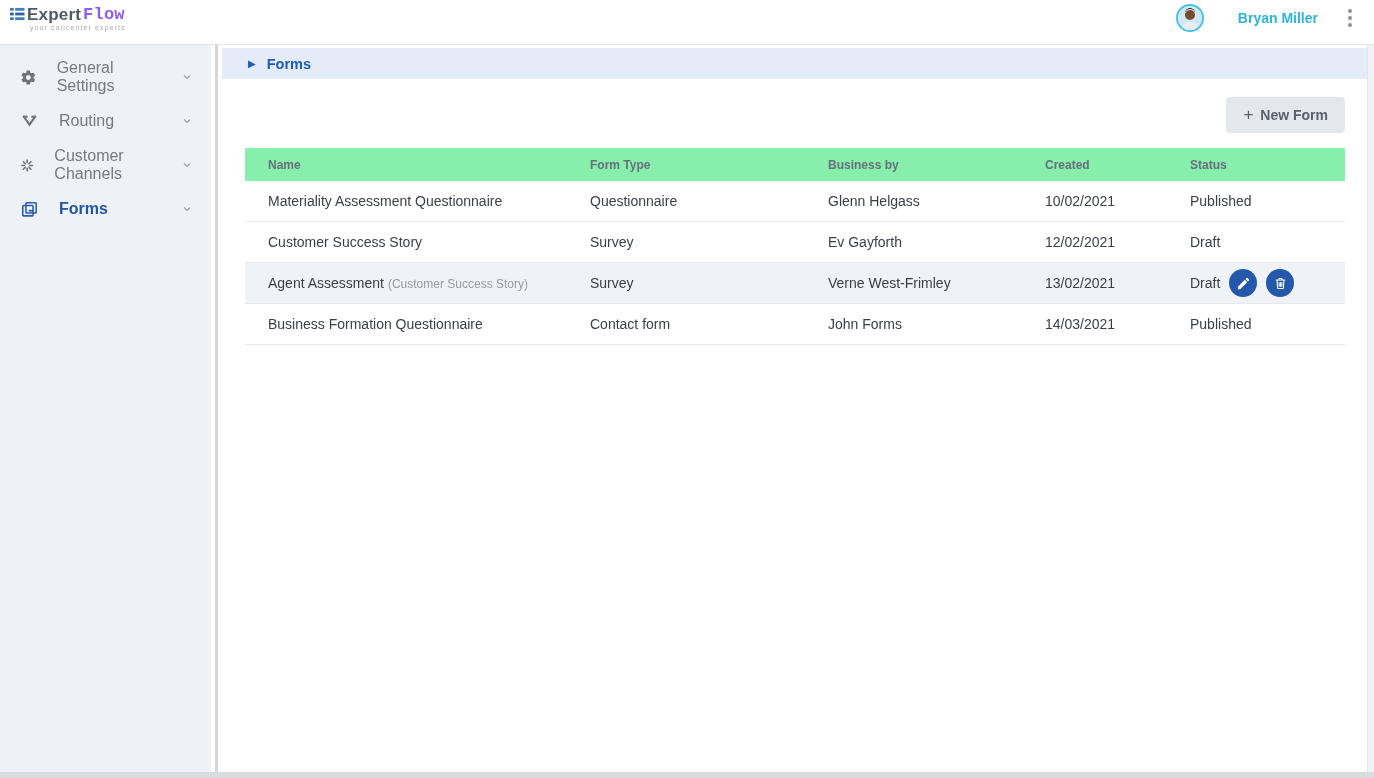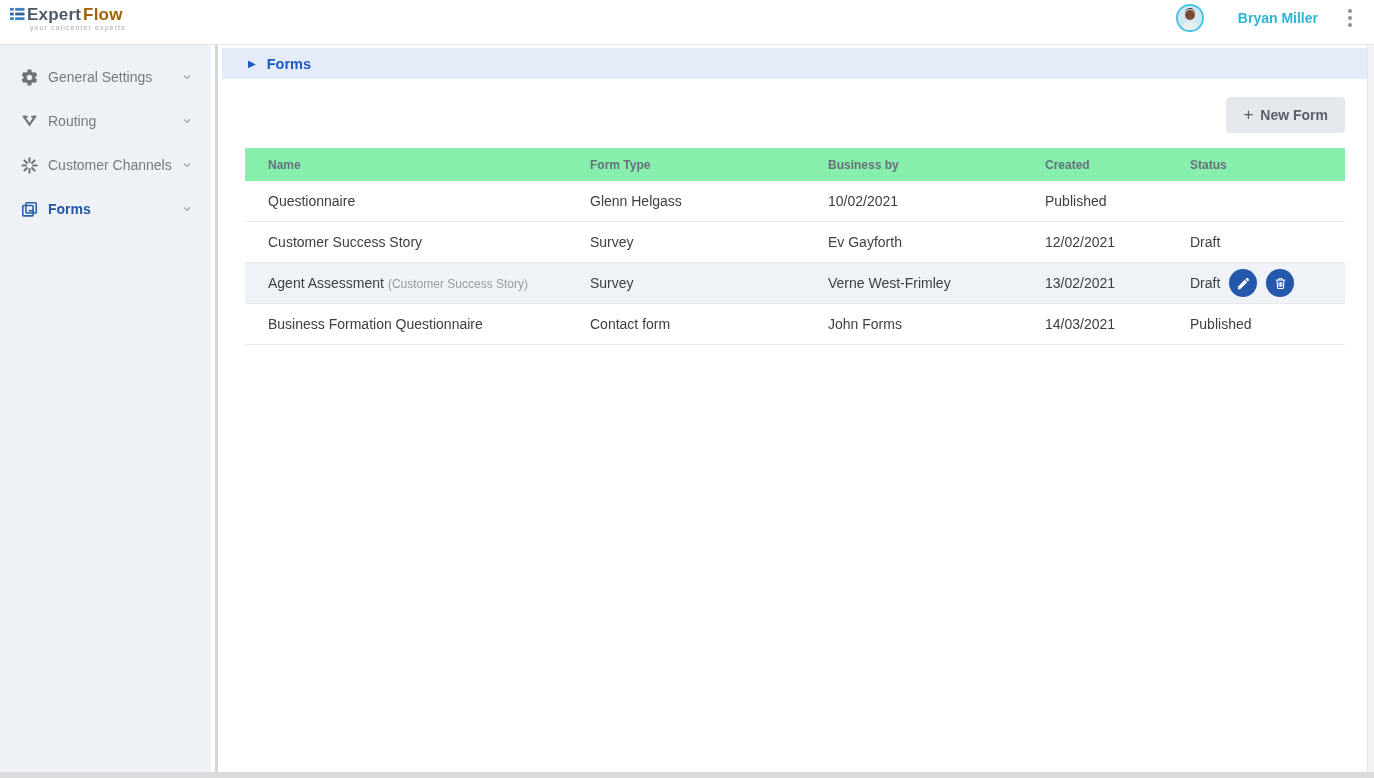--- a/index.html
+++ b/index.html
@@ -6,37 +6,37 @@
   html,body { width:1374px; height:778px; overflow:hidden; background:#fff;
     font-family:"Liberation Sans","DejaVu Sans",sans-serif; }
 
   
   .header { height:45px; background:#fff; border-bottom:1px solid #e2e4e7;
     display:flex; align-items:center; justify-content:space-between; padding:0 16px 8px 10px; }
   .logo { display:flex; flex-direction:column; line-height:1; cursor:default; }
   .logo-row { display:flex; align-items:center; gap:2px; }
   .logo-word { font-size:17px; font-weight:bold; letter-spacing:.2px; }
   .logo-primary { color:#4e5a66; }
-  .logo-secondary { color:#a16207; }
+  .logo-secondary { color:#8b5cf6;font-family:Liberation Mono, monospace; }
   .logo-tagline { font-size:7px; color:#a8adb3; letter-spacing:1.1px; padding-left:20px; margin-top:1px; }
   .header-right { display:flex; align-items:center; gap:10px; }
   .avatar { width:28px; height:28px; border-radius:50%; border:2px solid #45c3e4; overflow:hidden; background:#bfe6f2; }
   .user-name { color:#2cb5d9; font-weight:bold; font-size:14px;margin-left:24px; }
   .kebab { margin-left:14px; display:flex; flex-direction:column; gap:3px; padding:4px 6px; cursor:pointer; }
   .kebab span { width:4px; height:4px; border-radius:50%; background:#8d9298; }
 
   
   .app-body { display:flex; height:733px; }
   .sidebar { width:211px; background:#eef1f6; padding-top:10px; flex-shrink:0; }
   .v-divider { width:3px; background:#d4d6d9; margin:0 4px; flex-shrink:0; }
   .main { flex:1; background:#fff; padding-top:3px; position:relative; }
 
   
-  .side-item { height:44px; display:flex; align-items:center; gap:9px;
-    padding:0 18px 0 20px; color:#76797e; font-size:14px; cursor:pointer; }
+  .side-item { height:44px; display:flex; align-items:center; gap:20px;
+    padding:0 18px 0 20px; color:#76797e; font-size:16px; cursor:pointer; }
   .side-item .s-icon { width:19px; height:19px; color:#6e7377; display:flex; }
   .side-item .s-icon svg { width:100%; height:100%; }
   .side-item .chev { margin-left:auto; color:#9aa0a6; display:flex; }
   .side-item.active { color:#2156a5; font-weight:bold; }
   .side-item.active .s-icon { color:#2a5db1; }
 
   
   .breadcrumb { height:31px; background:#e3ecf8; display:flex; align-items:center;
     gap:11px; padding-left:26px; }
   .bc-tri { color:#1d5bbf; font-size:10px; line-height:1; }
@@ -199,20 +199,21 @@
     <div class="table">
       <div class="tr thead">
         <div class="td">Name</div>
         <div class="td">Form Type</div>
         <div class="td">Business by</div>
         <div class="td">Created</div>
         <div class="td">Status</div>
       </div>
 
       <div class="tr row">
+        <div class="td">Materiality Assessment Questionnaire</div>
         <div class="td">Questionnaire</div>
         <div class="td">Glenn Helgass</div>
         <div class="td">10/02/2021</div>
         <div class="td">Published</div>
       </div>
 
       <div class="tr row">
         <div class="td">Customer Success Story</div>
         <div class="td">Survey</div>
         <div class="td">Ev Gayforth</div>

